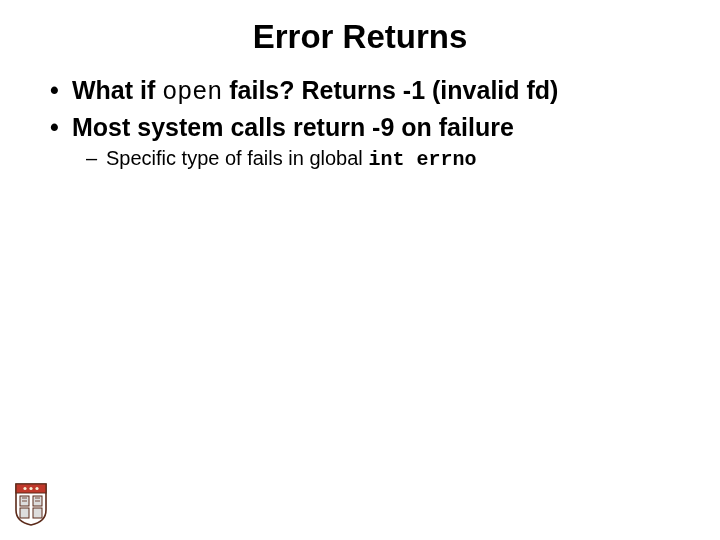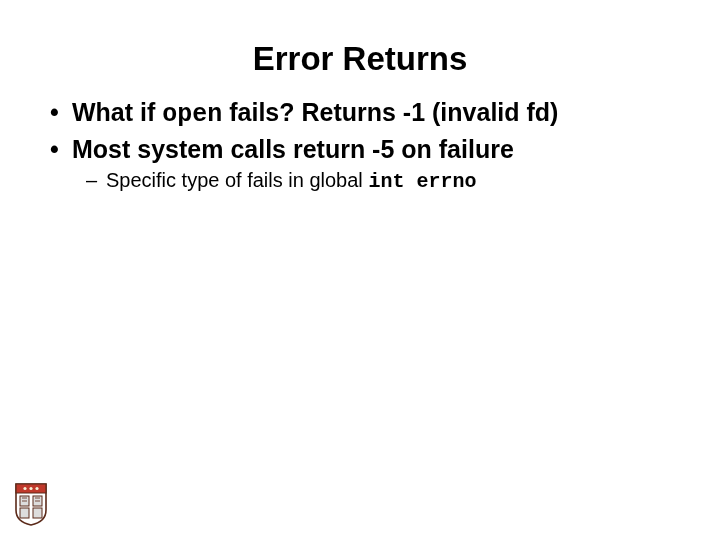--- a/index.html
+++ b/index.html
@@ -14,21 +14,21 @@
   .slide {
     position: relative;
     width: 720px;
     height: 540px;
     box-sizing: border-box;
   }
   .title {
     text-align: center;
     font-weight: bold;
     font-size: 33px;
-    padding-top: 40px;
+    padding-top: 18px;
     padding-bottom: 18px;
   }
   .content {
     padding: 0 40px 0 40px;
   }
   ul.lvl1 {
     margin: 0;
     padding-left: 32px;
     list-style: none;
   }
@@ -63,21 +63,21 @@
     position: absolute;
     left: -20px;
     top: 0;
   }
   .mono {
     font-family: "Courier New", Courier, monospace;
     font-weight: bold;
   }
   ul.lvl1 > li .mono-inline {
     font-family: "Courier New", Courier, monospace;
-    font-weight: bold;
+    font-weight: normal;
   }
   .logo {
     position: absolute;
     left: 14px;
     bottom: 14px;
     width: 34px;
     height: 44px;
   }
 </style>
 </head>
@@ -88,21 +88,21 @@
   <div class="title">Error Returns</div>
 
   <div class="content">
     <ul class="lvl1">
 
       <li>
         <span>What if </span><span class="mono-inline">open</span><span> fails? Returns -1 (invalid fd)</span>
       </li>
 
       <li>
-        <span>Most system calls return -5 on failure</span>
+        <span>Most system calls return -9 on failure</span>
         <ul class="lvl2">
           <li>
             <span>Specific type of fails  in global </span><span class="mono">int errno</span>
           </li>
         </ul>
       </li>
 
 
 
     </ul>

